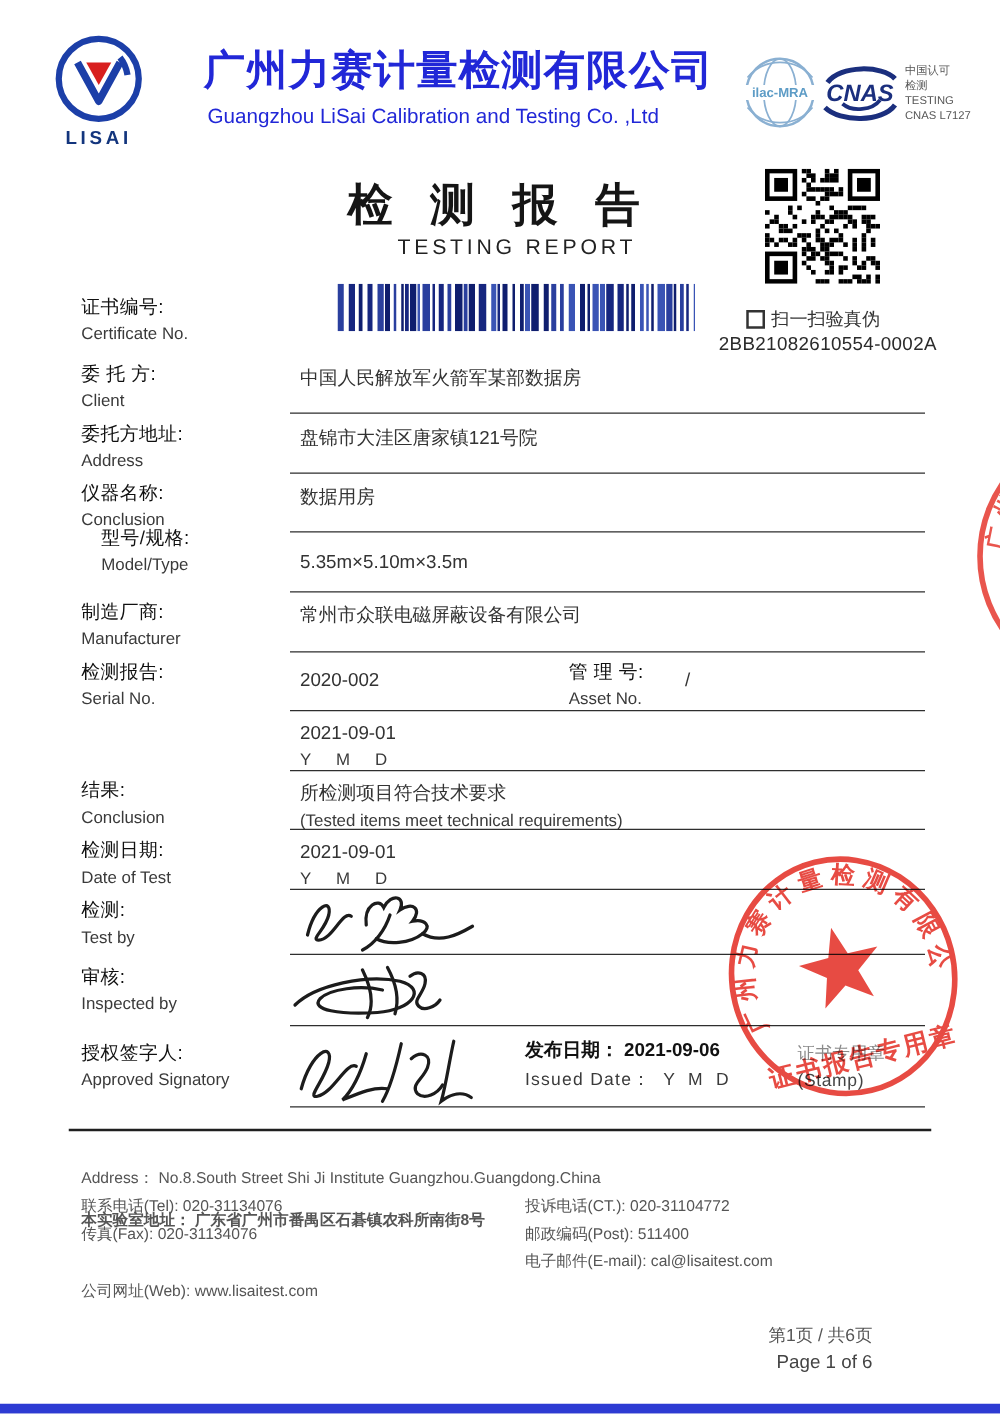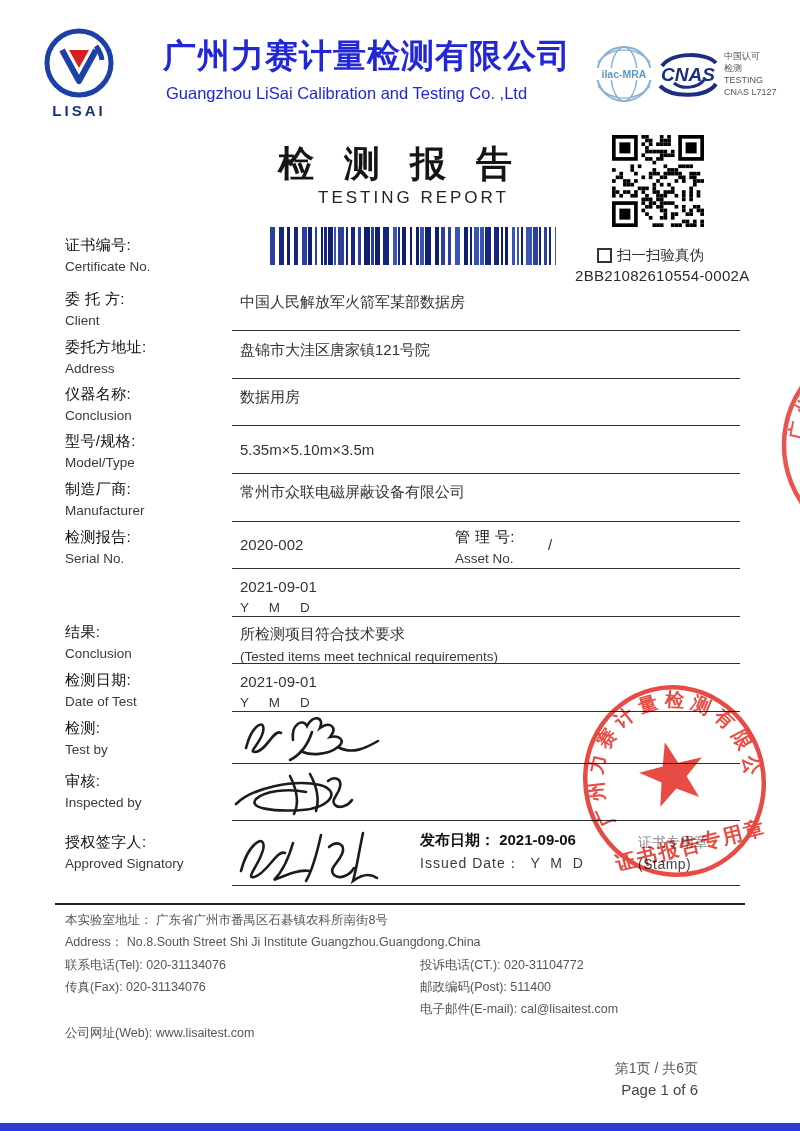--- a/index.html
+++ b/index.html
@@ -350,21 +350,21 @@
   <div class="val" style="top:341px;">盘锦市大洼区唐家镇121号院</div>
   <div class="hline" style="top:378px;"></div>
 
   <div class="lab" style="top:385px;">
     <div class="cn">仪器名称:</div>
       <div class="en">Conclusion</div>
   </div>
   <div class="val" style="top:388px;">数据用房</div>
   <div class="hline" style="top:425px;"></div>
 
-  <div class="lab" style="top:432px;">
+  <div class="lab" style="top:421px;margin-left:16px;">
     <div class="cn">型号/规格:</div>
       <div class="en">Model/Type</div>
   </div>
   <div class="val" style="top:441px;">5.35m×5.10m×3.5m</div>
   <div class="hline" style="top:473px;"></div>
 
   <div class="lab" style="top:480px;">
     <div class="cn">制造厂商:</div>
       <div class="en">Manufacturer</div>
   </div>
@@ -482,21 +482,21 @@
       <defs>
           <path id="arcEdge" d="M32,110 a85,85 0 1 1 170,0 a85,85 0 1 1 -170,0"></path>
         </defs>
       <text font-size="18" fill="#e5372e" font-weight="bold" letter-spacing="7">
         <textPath href="#arcEdge" startOffset="4">广州力赛计量检测有限公司</textPath>
       </text>
     </svg>
   </div>
 
   <div class="foot-line"></div>
-  <div class="abs foot" style="left:65px;top:912px;">本实验室地址： 广东省广州市番禺区石碁镇农科所南街8号</div>
+  <div class="abs foot" style="left:65px;top:968px;font-weight:bold;">本实验室地址： 广东省广州市番禺区石碁镇农科所南街8号</div>
   <div class="abs foot" style="left:65px;top:934px;">Address：  No.8.South Street Shi Ji Institute Guangzhou.Guangdong.China</div>
   <div class="abs foot" style="left:65px;top:957px;">联系电话(Tel): 020-31134076</div>
   <div class="abs foot" style="left:420px;top:957px;">投诉电话(CT.): 020-31104772</div>
   <div class="abs foot" style="left:65px;top:979px;">传真(Fax): 020-31134076</div>
   <div class="abs foot" style="left:420px;top:979px;">邮政编码(Post): 511400</div>
   <div class="abs foot" style="left:65px;top:1001px;margin-top:24px;">公司网址(Web): www.lisaitest.com</div>
   <div class="abs foot" style="left:420px;top:1001px;">电子邮件(E-mail): cal@lisaitest.com</div>
 
   <div class="abs pagenum" style="top:1060px;font-size:14px;">第1页 / 共6页</div>
   <div class="abs pagenum" style="top:1081px;font-size:15px;color:#444;">Page 1 of 6</div>

